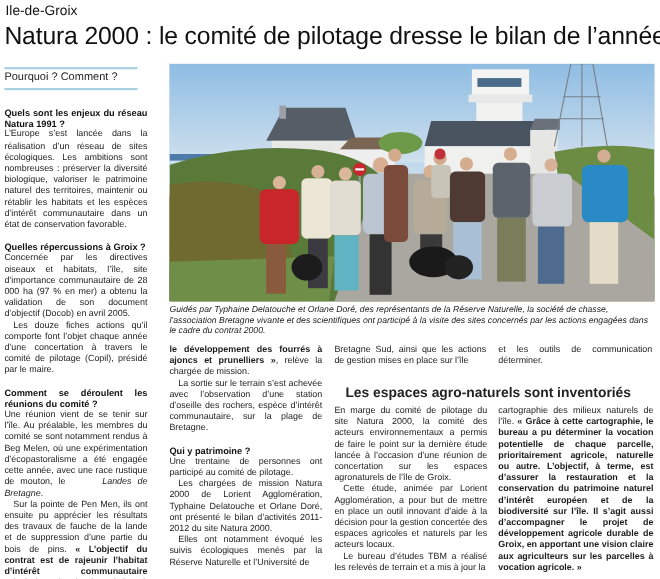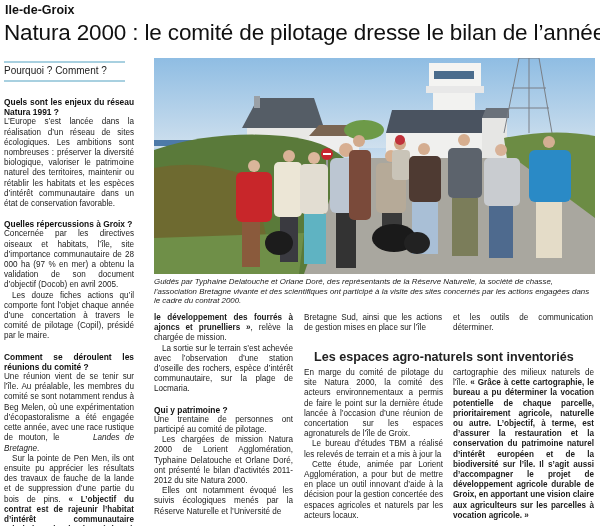--- a/index.html
+++ b/index.html
@@ -1,19 +1,19 @@
 <!DOCTYPE html>
 <html><head>
 <meta charset="utf-8">
 <style>
   * { margin: 0; padding: 0; box-sizing: border-box; }
   html, body { width: 600px; height: 526px; background: #ffffff; overflow: hidden; }
   body { position: relative; font-family: "Liberation Sans", sans-serif; color: #1a1a1a; }
 
-  .kicker { position: absolute; left: 5px; top: 3px; font-size: 12.5px; font-weight: bold; color: #111; }
+  .kicker { position: absolute; left: 5px; top: 3px; font-size: 12.5px; font-weight: normal; color: #111; }
   .headline { position: absolute; left: 4px; top: 20px; font-size: 22.5px; font-weight: normal; color: #111; letter-spacing: -0.15px; white-space: nowrap; }
 
   .col { position: absolute; font-size: 8.15px; line-height: 10.2px; text-align: justify; color: #1c1c1c; }
   .col p { margin: 0; }
   .col p.indent { text-indent: 8px; }
   .col h3 { font-size: 8.4px; font-weight: bold; line-height: 10.2px; margin: 0; color: #111; }
   .col .gap { height: 10px; }
   .col b { font-weight: bold; }
   .col i { font-style: italic; padding-left: 28px; }
 
@@ -158,39 +158,39 @@
     <ellipse cx="125" cy="185" rx="14" ry="12" fill="#1c1c1c"></ellipse>
     <ellipse cx="240" cy="180" rx="22" ry="14" fill="#1a1a1a"></ellipse>
     <ellipse cx="263" cy="185" rx="13" ry="11" fill="#222"></ellipse>
   </svg>
 </div>
 
 <div class="caption">Guidés par Typhaine Delatouche et Orlane Doré, des représentants de la Réserve Naturelle, la société de chasse, l’association Bretagne vivante et des scientifiques ont participé à la visite des sites concernés par les actions engagées dans le cadre du contrat 2000.</div>
 
 <div class="col" style="left:154px; top:313px; width:139px;">
   <p><b>le développement des fourrés à ajoncs et prunelliers »</b><span>, relève la chargée de mission.</span></p>
-  <p class="indent">La sortie sur le terrain s’est achevée avec l’observation d’une station d’oseille des rochers, espèce d’intérêt communautaire, sur la plage de Locmaria.</p>
+  <p class="indent">La sortie sur le terrain s’est achevée avec l’observation d’une station d’oseille des rochers, espèce d’intérêt communautaire, sur la plage de Bretagne.</p>
   <div class="gap"></div>
   <h3>Qui y patrimoine ?</h3>
   <p>Une trentaine de personnes ont participé au comité de pilotage.</p>
   <p class="indent">Les chargées de mission Natura 2000 de Lorient Agglomération, Typhaine Delatouche et Orlane Doré, ont présenté le bilan d’activités 2011-2012 du site Natura 2000.</p>
   <p class="indent">Elles ont notamment évoqué les suivis écologiques menés par la Réserve Naturelle et l’Université de</p>
 </div>
 
 <div class="col" style="left:304px; top:313px; width:138px;">
   <p>Bretagne Sud, ainsi que les actions de gestion mises en place sur l’île</p>
 </div>
 
 <div class="col" style="left:453px; top:313px; width:140px;">
   <p>et les outils de communication déterminer.</p>
 </div>
 
 <h2 class="subhead">Les espaces agro-naturels sont inventoriés</h2>
 
 <div class="col" style="left:304px; top:368px; width:139px;">
   <p>En marge du comité de pilotage du site Natura 2000, la comité des acteurs environnementaux a permis de faire le point sur la dernière étude lancée à l’occasion d’une réunion de concertation sur les espaces agronaturels de l’île de Groix.</p>
+  <p class="indent">Cette étude, animée par Lorient Agglomération, a pour but de mettre en place un outil innovant d’aide à la décision pour la gestion concertée des espaces agricoles et naturels par les acteurs locaux.</p>
   <p class="indent">Le bureau d’études TBM a réalisé les relevés de terrain et a mis à jour la</p>
-  <p class="indent">Cette étude, animée par Lorient Agglomération, a pour but de mettre en place un outil innovant d’aide à la décision pour la gestion concertée des espaces agricoles et naturels par les acteurs locaux.</p>
 </div>
 
 <div class="col" style="left:453px; top:368px; width:141px;">
   <p><span>cartographie des milieux naturels de l’île. </span><b>« Grâce à cette cartographie, le bureau a pu déterminer la vocation potentielle de chaque parcelle, prioritairement agricole, naturelle ou autre. L’objectif, à terme, est d’assurer la restauration et la conservation du patrimoine naturel d’intérêt européen et de la biodiversité sur l’île. Il s’agit aussi d’accompagner le projet de développement agricole durable de Groix, en apportant une vision claire aux agriculteurs sur les parcelles à vocation agricole. »</b></p>
 </div>
 
 </body></html>

